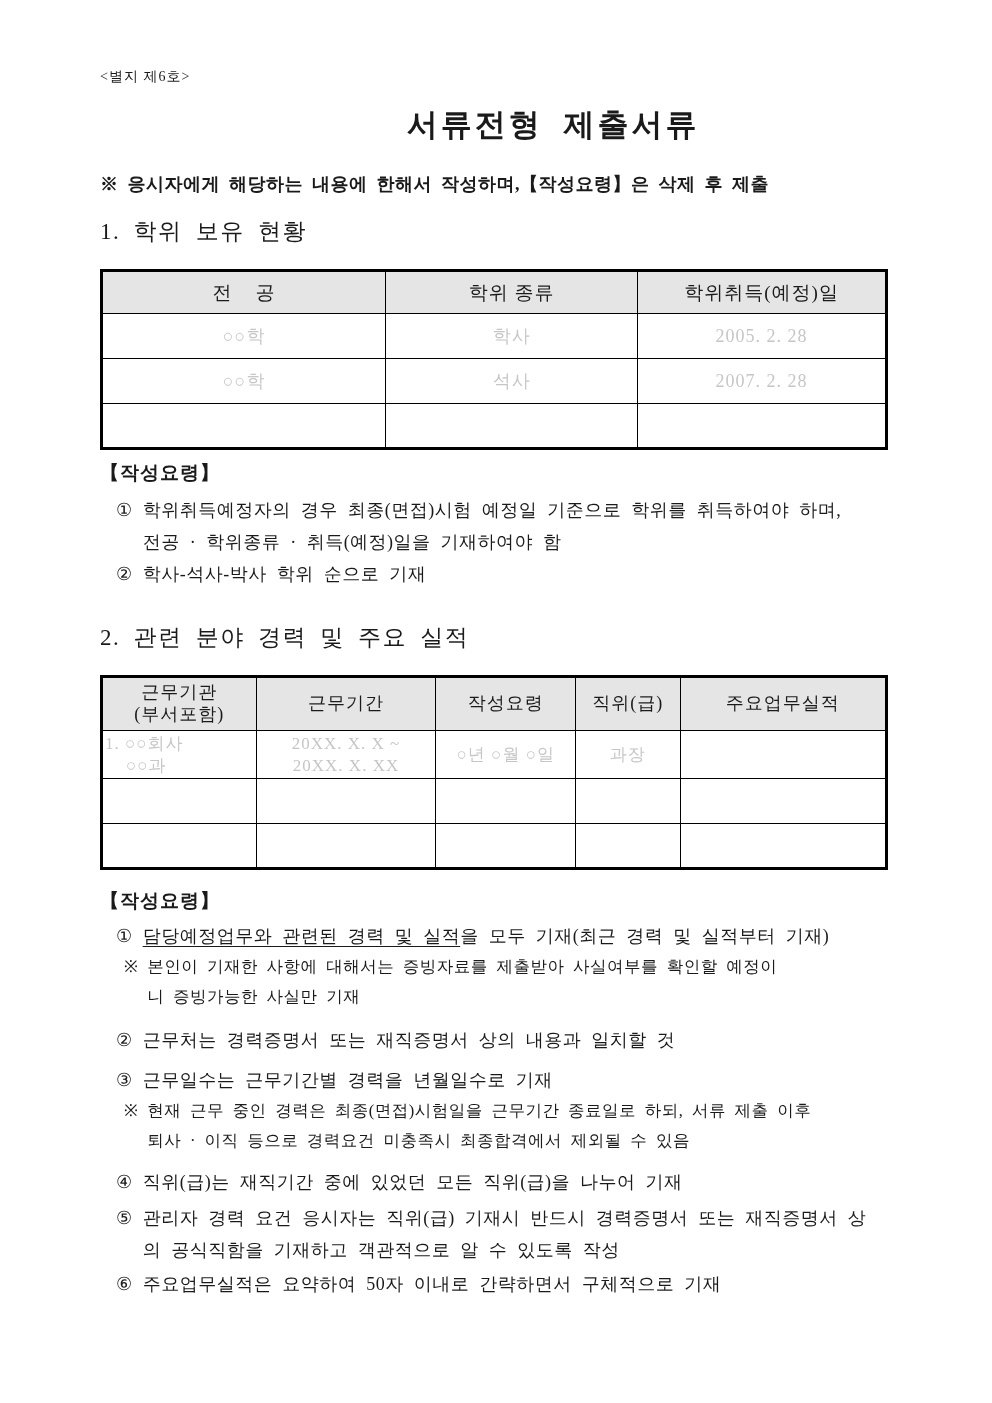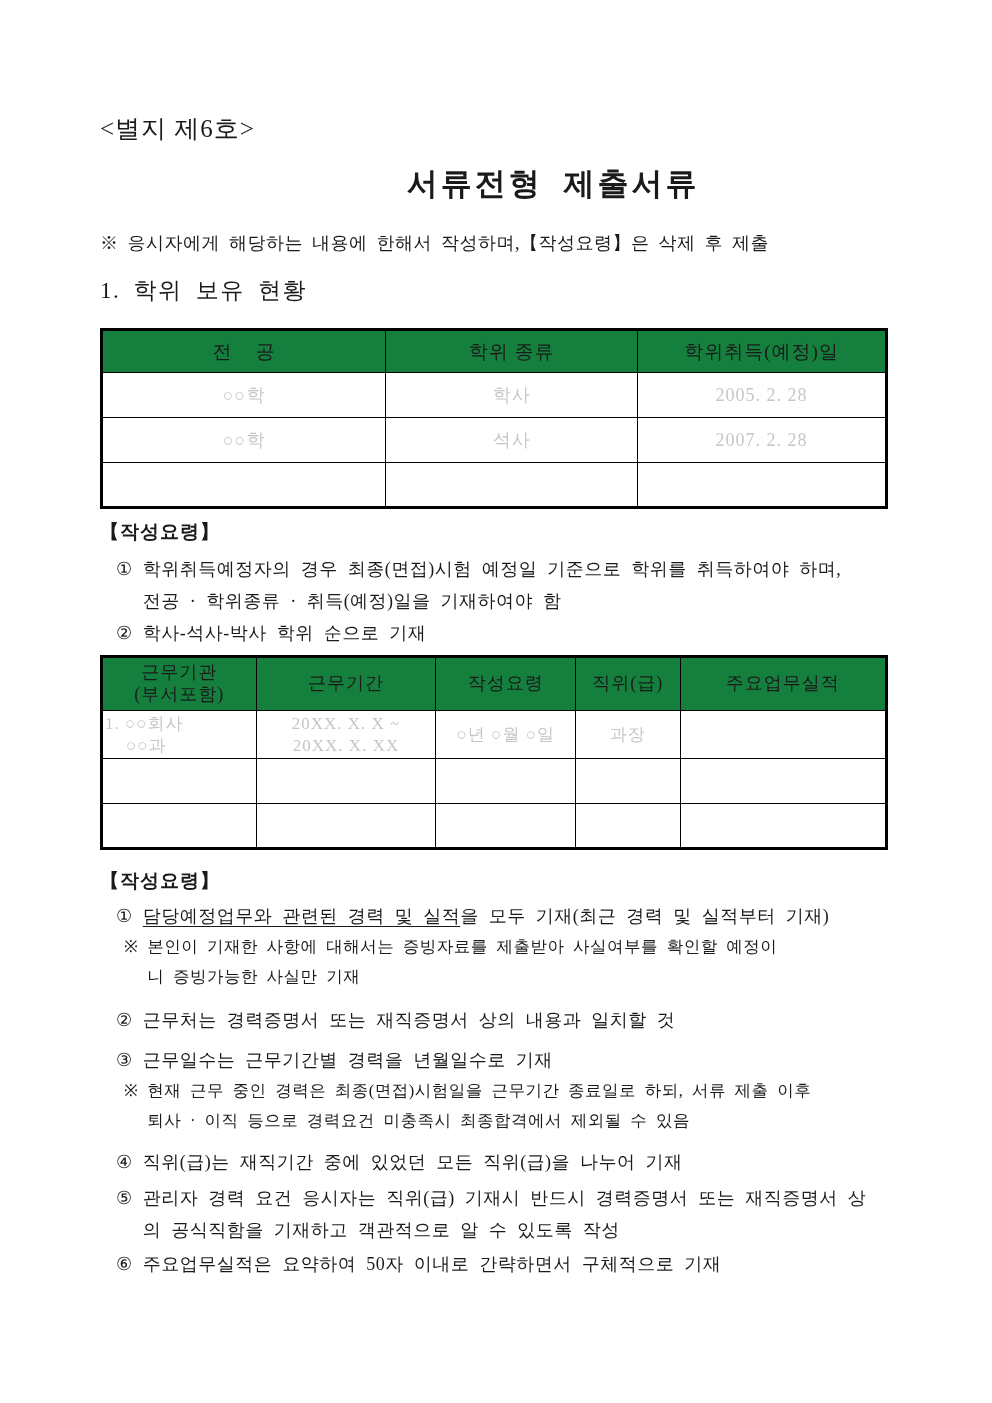--- a/index.html
+++ b/index.html
@@ -8,59 +8,59 @@
     width: 992px; height: 1403px;
     background: #ffffff;
     color: #1a1a1a;
     font-family: "Liberation Serif", "DejaVu Serif", serif;
   }
   .content {
     width: 788px;
     margin-left: 100px;
   }
   .doc-number {
-    margin-top: 112px;
-    font-size: 25px;
+    margin-top: 68px;
+    font-size: 14px;
     letter-spacing: 1px;
   }
   .page-title {
     margin-top: 18px;
     padding-left: 118px;
     text-align: center;
     font-size: 31px;
     font-weight: bold;
     letter-spacing: 3px;
     word-spacing: 10px;
   }
   .top-note {
     margin-top: 26px;
     font-size: 18px;
-    font-weight: normal;
+    font-weight: bold;
     letter-spacing: 0.5px;
     word-spacing: 4px;
   }
   .section-heading {
     margin-top: 20px;
     font-size: 23px;
     letter-spacing: 1.5px;
     word-spacing: 6px;
   }
   .section-heading.second { margin-top: 32px; }
 
   table {
     border-collapse: collapse;
     width: 788px;
     table-layout: fixed;
   }
   .tbl1 { margin-top: 22px; }
-  .tbl2 { margin-top: 6px; }
+  .tbl2 { margin-top: 22px; }
   table, tr, th, td { border: 1.5px solid #000; }
   table { border-width: 3px; }
   th {
-    background: #15803d;
+    background: #e5e5e5;
     font-weight: normal;
     font-size: 19px;
     letter-spacing: 1px;
     white-space: pre;
     text-align: center;
     vertical-align: middle;
   }
   .tbl1 th { height: 43px; }
   .tbl2 th { height: 54px; font-size: 18px; line-height: 1.2; }
   td {
@@ -165,20 +165,21 @@
       <span class="marker">①</span>
       <span class="g-text">학위취득예정자의 경우 최종(면접)시험 예정일 기준으로 학위를 취득하여야 하며,
 전공 · 학위종류 · 취득(예정)일을 기재하여야 함</span>
     </div>
     <div class="g-item mt0">
       <span class="marker">②</span>
       <span class="g-text">학사-석사-박사 학위 순으로 기재</span>
     </div>
   </div>
 
+  <div class="section-heading second">2. 관련 분야 경력 및 주요 실적</div>
 
   <table class="tbl2">
     <colgroup>
         <col style="width:19.7%">
         <col style="width:22.9%">
         <col style="width:17.8%">
         <col style="width:13.3%">
         <col style="width:26.3%">
       </colgroup>
     <tbody>

